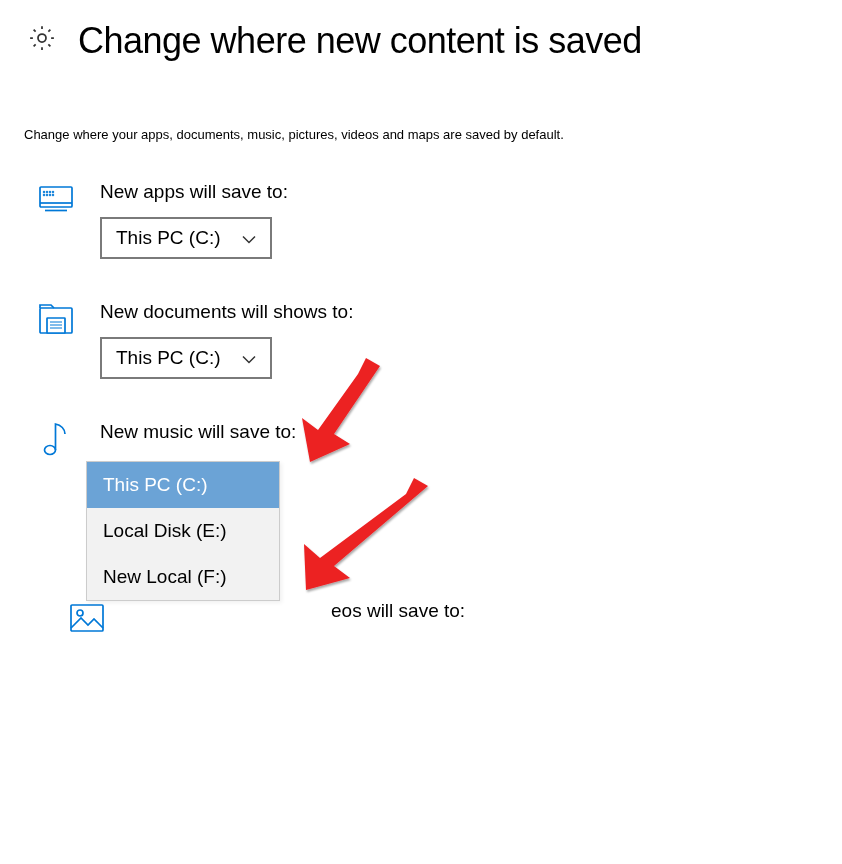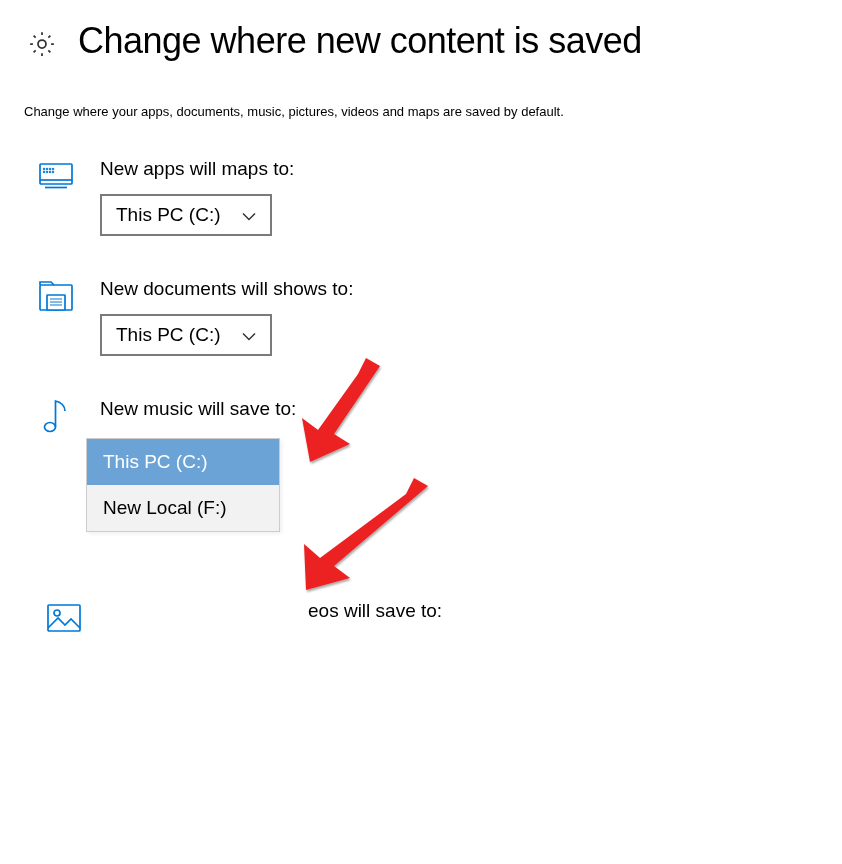--- a/index.html
+++ b/index.html
@@ -7,23 +7,23 @@
       padding: 16px 24px;
       font-family: "Segoe UI", -apple-system, BlinkMacSystemFont, sans-serif;
       background: #fff;
       color: #000;
       width: 842px;
       box-sizing: border-box;
       position: relative;
     }
     .header-row {
       display: flex;
-      align-items: flex-end;
+      align-items: flex-start;
       gap: 18px;
-      margin-bottom: 40px;
+      margin-bottom: 63px;
       margin-top: 4px;
     }
     .header-row h1 {
       font-size: 36px;
       font-weight: 400;
       margin: 0;
       letter-spacing: -0.5px;
     }
     .subtext {
       font-size: 13px;
@@ -116,21 +116,21 @@
         <circle cx="8" cy="6" r="0.4" fill="#0078d7"></circle>
         <circle cx="11" cy="6" r="0.4" fill="#0078d7"></circle>
         <circle cx="14" cy="6" r="0.4" fill="#0078d7"></circle>
       <circle cx="5" cy="9" r="0.4" fill="#0078d7"></circle>
         <circle cx="8" cy="9" r="0.4" fill="#0078d7"></circle>
         <circle cx="11" cy="9" r="0.4" fill="#0078d7"></circle>
         <circle cx="14" cy="9" r="0.4" fill="#0078d7"></circle>
     </svg>
   </span>
   <div class="setting-body">
-    <div class="setting-label">New apps will maps to:</div>
+    <div class="setting-label">New apps will save to:</div>
     <div class="select-box">
       <span>This PC (C:)</span>
       <span class="chevron-down">
         <svg width="14" height="9" viewBox="0 0 14 9" fill="none" stroke="#333" stroke-width="1.5">
             <path d="M1 1.5 7 7.5 13 1.5"></path>
           </svg>
       </span>
     </div>
   </div>
 </div>
@@ -164,26 +164,27 @@
     <svg width="26" height="34" viewBox="0 0 26 34" fill="none" stroke="#0078d7" stroke-width="1.7">
       <ellipse cx="7" cy="28" rx="5.5" ry="4.5"></ellipse>
       <path d="M12.5 28 V 2 C 18 3 22 7 22 12" fill="none"></path>
     </svg>
   </span>
   <div class="setting-body">
     <div class="setting-label">New music will save to:</div>
 
     <div class="dropdown-list" style="position:absolute; left:62px; top:40px;">
       <div class="dropdown-item selected">This PC (C:)</div>
+      <div class="dropdown-item">Local Disk (E:)</div>
       <div class="dropdown-item">New Local (F:)</div>
     </div>
   </div>
 </div>
 
-<div class="setting-row" style="position:absolute; top:600px; left:32px; width:700px; z-index:1;">
+<div class="setting-row" style="position:absolute; top:600px; left:55px; width:700px; z-index:1;">
   <span class="setting-icon">
     <svg width="34" height="28" viewBox="0 0 34 28" fill="none" stroke="#0078d7" stroke-width="1.7">
       <rect x="1" y="1" width="32" height="26" rx="1"></rect>
       <circle cx="10" cy="9" r="3"></circle>
       <path d="M1 24 L11 14 L18 21 L24 15 L33 24"></path>
     </svg>
   </span>
   <div class="setting-body">
     <div class="setting-label" style="margin-left:200px;">eos will save to:</div>
   </div>

